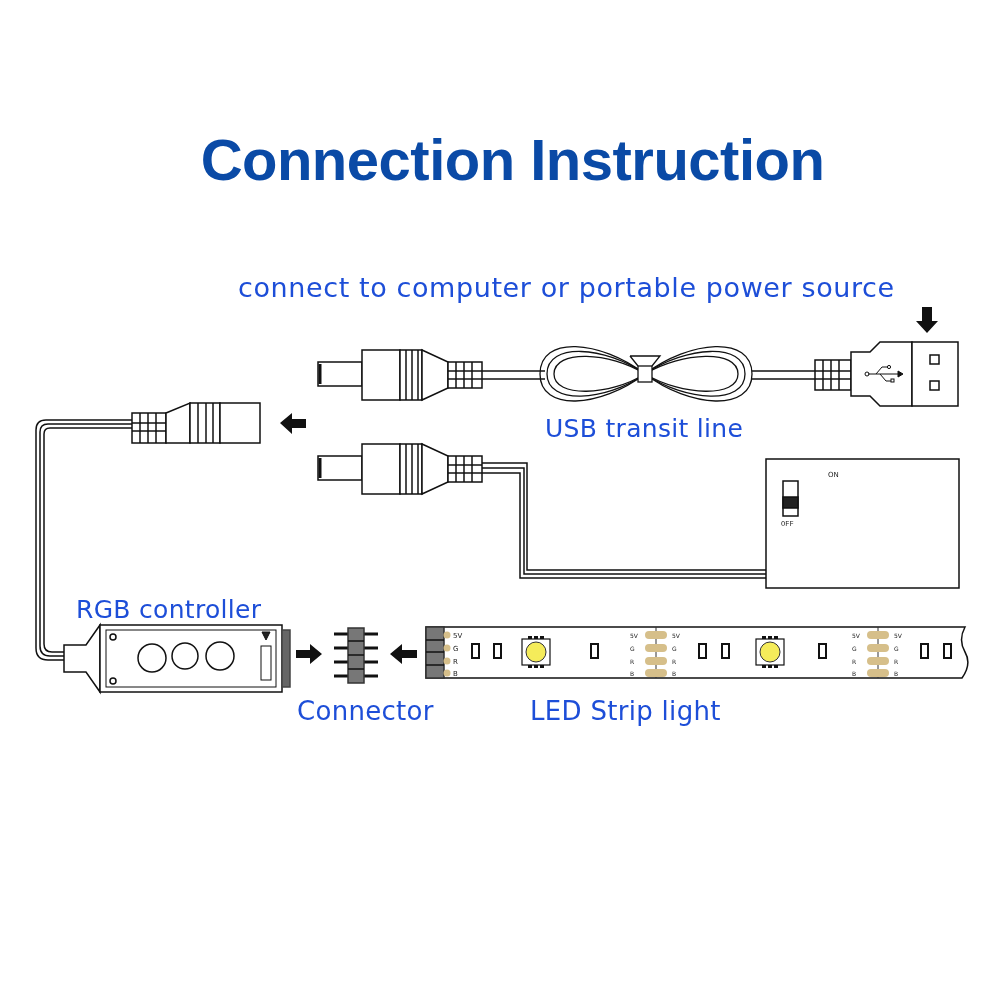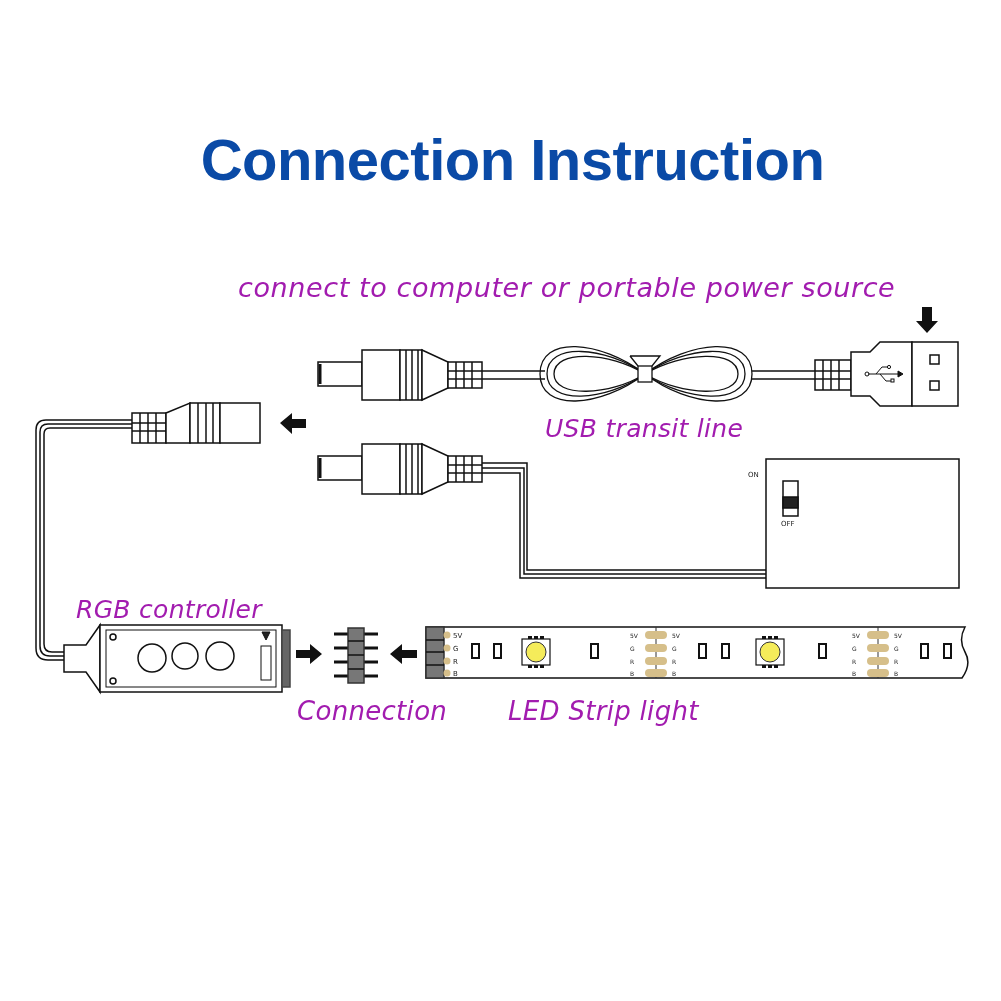--- a/index.html
+++ b/index.html
@@ -1,37 +1,37 @@
 <!DOCTYPE html>
 <html><head>
   <meta charset="utf-8">
   <style>
     html, body { margin: 0; padding: 0; background: #ffffff; }
     body { width: 1001px; height: 1001px; position: relative; overflow: hidden; font-family: "Liberation Sans", sans-serif; }
     .title { position: absolute; left: 12px; top: 82px; width: 1001px; text-align: center; font-family: "Liberation Sans", sans-serif; font-weight: bold; font-size: 58px; color: #0a4aa6; letter-spacing: -0.5px; margin-top: 44px; }
-    .lbl { position: absolute; font-family: "DejaVu Sans", sans-serif; color: #a21caf; white-space: nowrap; font-style: italic; }
+    .lbl { position: absolute; font-family: "DejaVu Sans", sans-serif; color: #1d4ed8; white-space: nowrap; }
     .lbl-source { left: 238px; top: 272px; font-size: 27px; letter-spacing: 0.6px; }
     .lbl-usb { left: 545px; top: 414px; font-size: 25px; letter-spacing: 0.3px; text-align: right; }
     .lbl-battery { left: 780px; top: 541px; font-size: 27px; letter-spacing: 0.4px; }
     .lbl-rgb { left: 76px; top: 584px; font-size: 25px; letter-spacing: 0.3px; margin-top: 11px; }
     .lbl-connector { left: 297px; top: 696px; font-size: 26px; letter-spacing: 0.3px; }
-    .lbl-strip { left: 508px; top: 696px; font-size: 26px; letter-spacing: 0.3px; text-align: center; }
+    .lbl-strip { left: 530px; top: 696px; font-size: 26px; letter-spacing: 0.3px; text-align: center; }
     svg.diagram { position: absolute; left: 0; top: 0; }
     .sw-lbl { position: absolute; font-family: "DejaVu Sans", sans-serif; font-size: 7px; color: #222; }
   </style>
 </head>
 <body>
 
 <div class="title">Connection Instruction</div>
 
 <div class="lbl lbl-source">connect to computer or portable power source</div>
 <div class="lbl lbl-usb">USB transit line</div>
 <div class="lbl lbl-battery">Battery box</div>
 <div class="lbl lbl-rgb">RGB controller</div>
-<div class="lbl lbl-connector">Connection</div>
+<div class="lbl lbl-connector">Connector</div>
 <div class="lbl lbl-strip">LED Strip light</div>
 
 <svg class="diagram" width="1001" height="1001" viewBox="0 0 1001 1001">
   <g fill="none" stroke="#111" stroke-width="1.5">
 
     <g>
 
       <rect x="318" y="362" width="44" height="24" fill="#fff"></rect>
       <line x1="320" y1="364" x2="320" y2="384" stroke-width="3"></line>
       <rect x="362" y="350" width="38" height="50" fill="#fff"></rect>
@@ -226,14 +226,14 @@
       <rect x="762" y="636" width="4" height="3" fill="#111"></rect>
       <rect x="762" y="665" width="4" height="3" fill="#111"></rect>
       <rect x="768" y="636" width="4" height="3" fill="#111"></rect>
       <rect x="768" y="665" width="4" height="3" fill="#111"></rect>
       <rect x="774" y="636" width="4" height="3" fill="#111"></rect>
       <rect x="774" y="665" width="4" height="3" fill="#111"></rect>
       <circle cx="770" cy="652" r="10" fill="#f5ec5a" stroke="#333" stroke-width="1"></circle>
     </g>
 </svg>
 
-<div class="sw-lbl" style="left:748px;top:471px;">ON</div>
-<div class="sw-lbl" style="left:781px;top:520px;">OFF</div>
+<div class="sw-lbl" style="left:828px;top:471px;">ON</div>
+<div class="sw-lbl" style="left:781px;top:520px;font-family:Liberation Mono, monospace;">OFF</div>
 
 </body></html>

